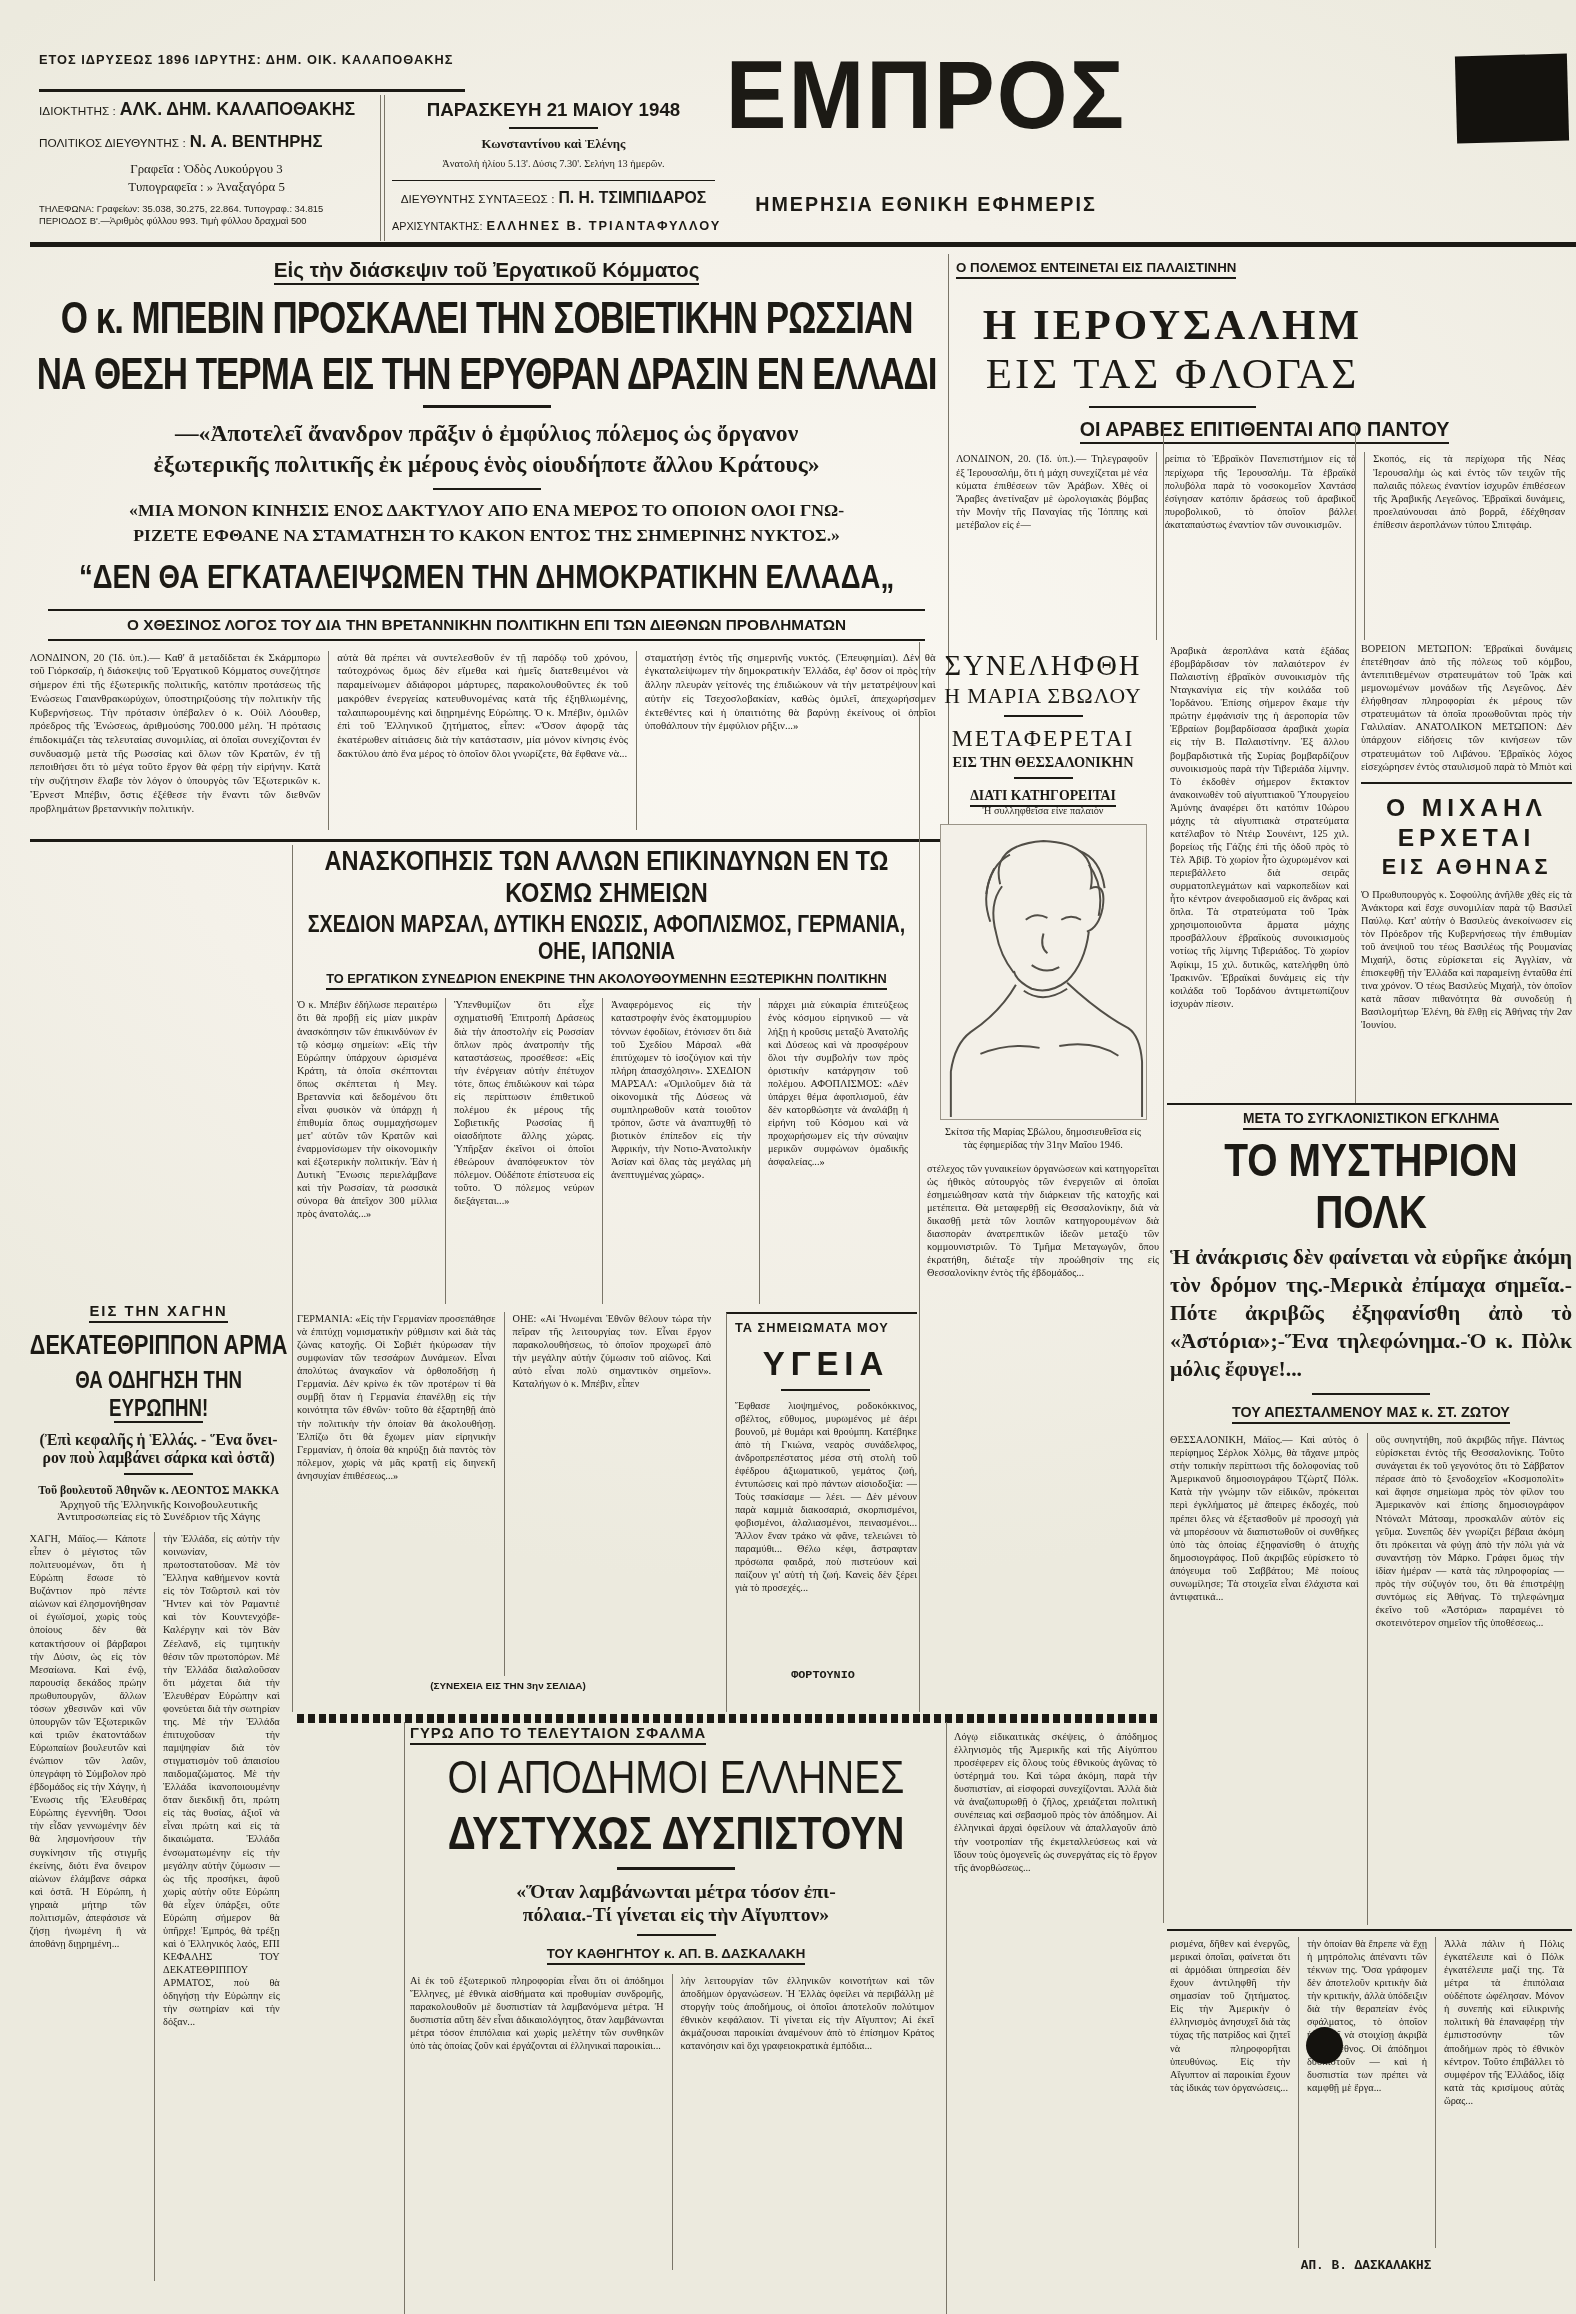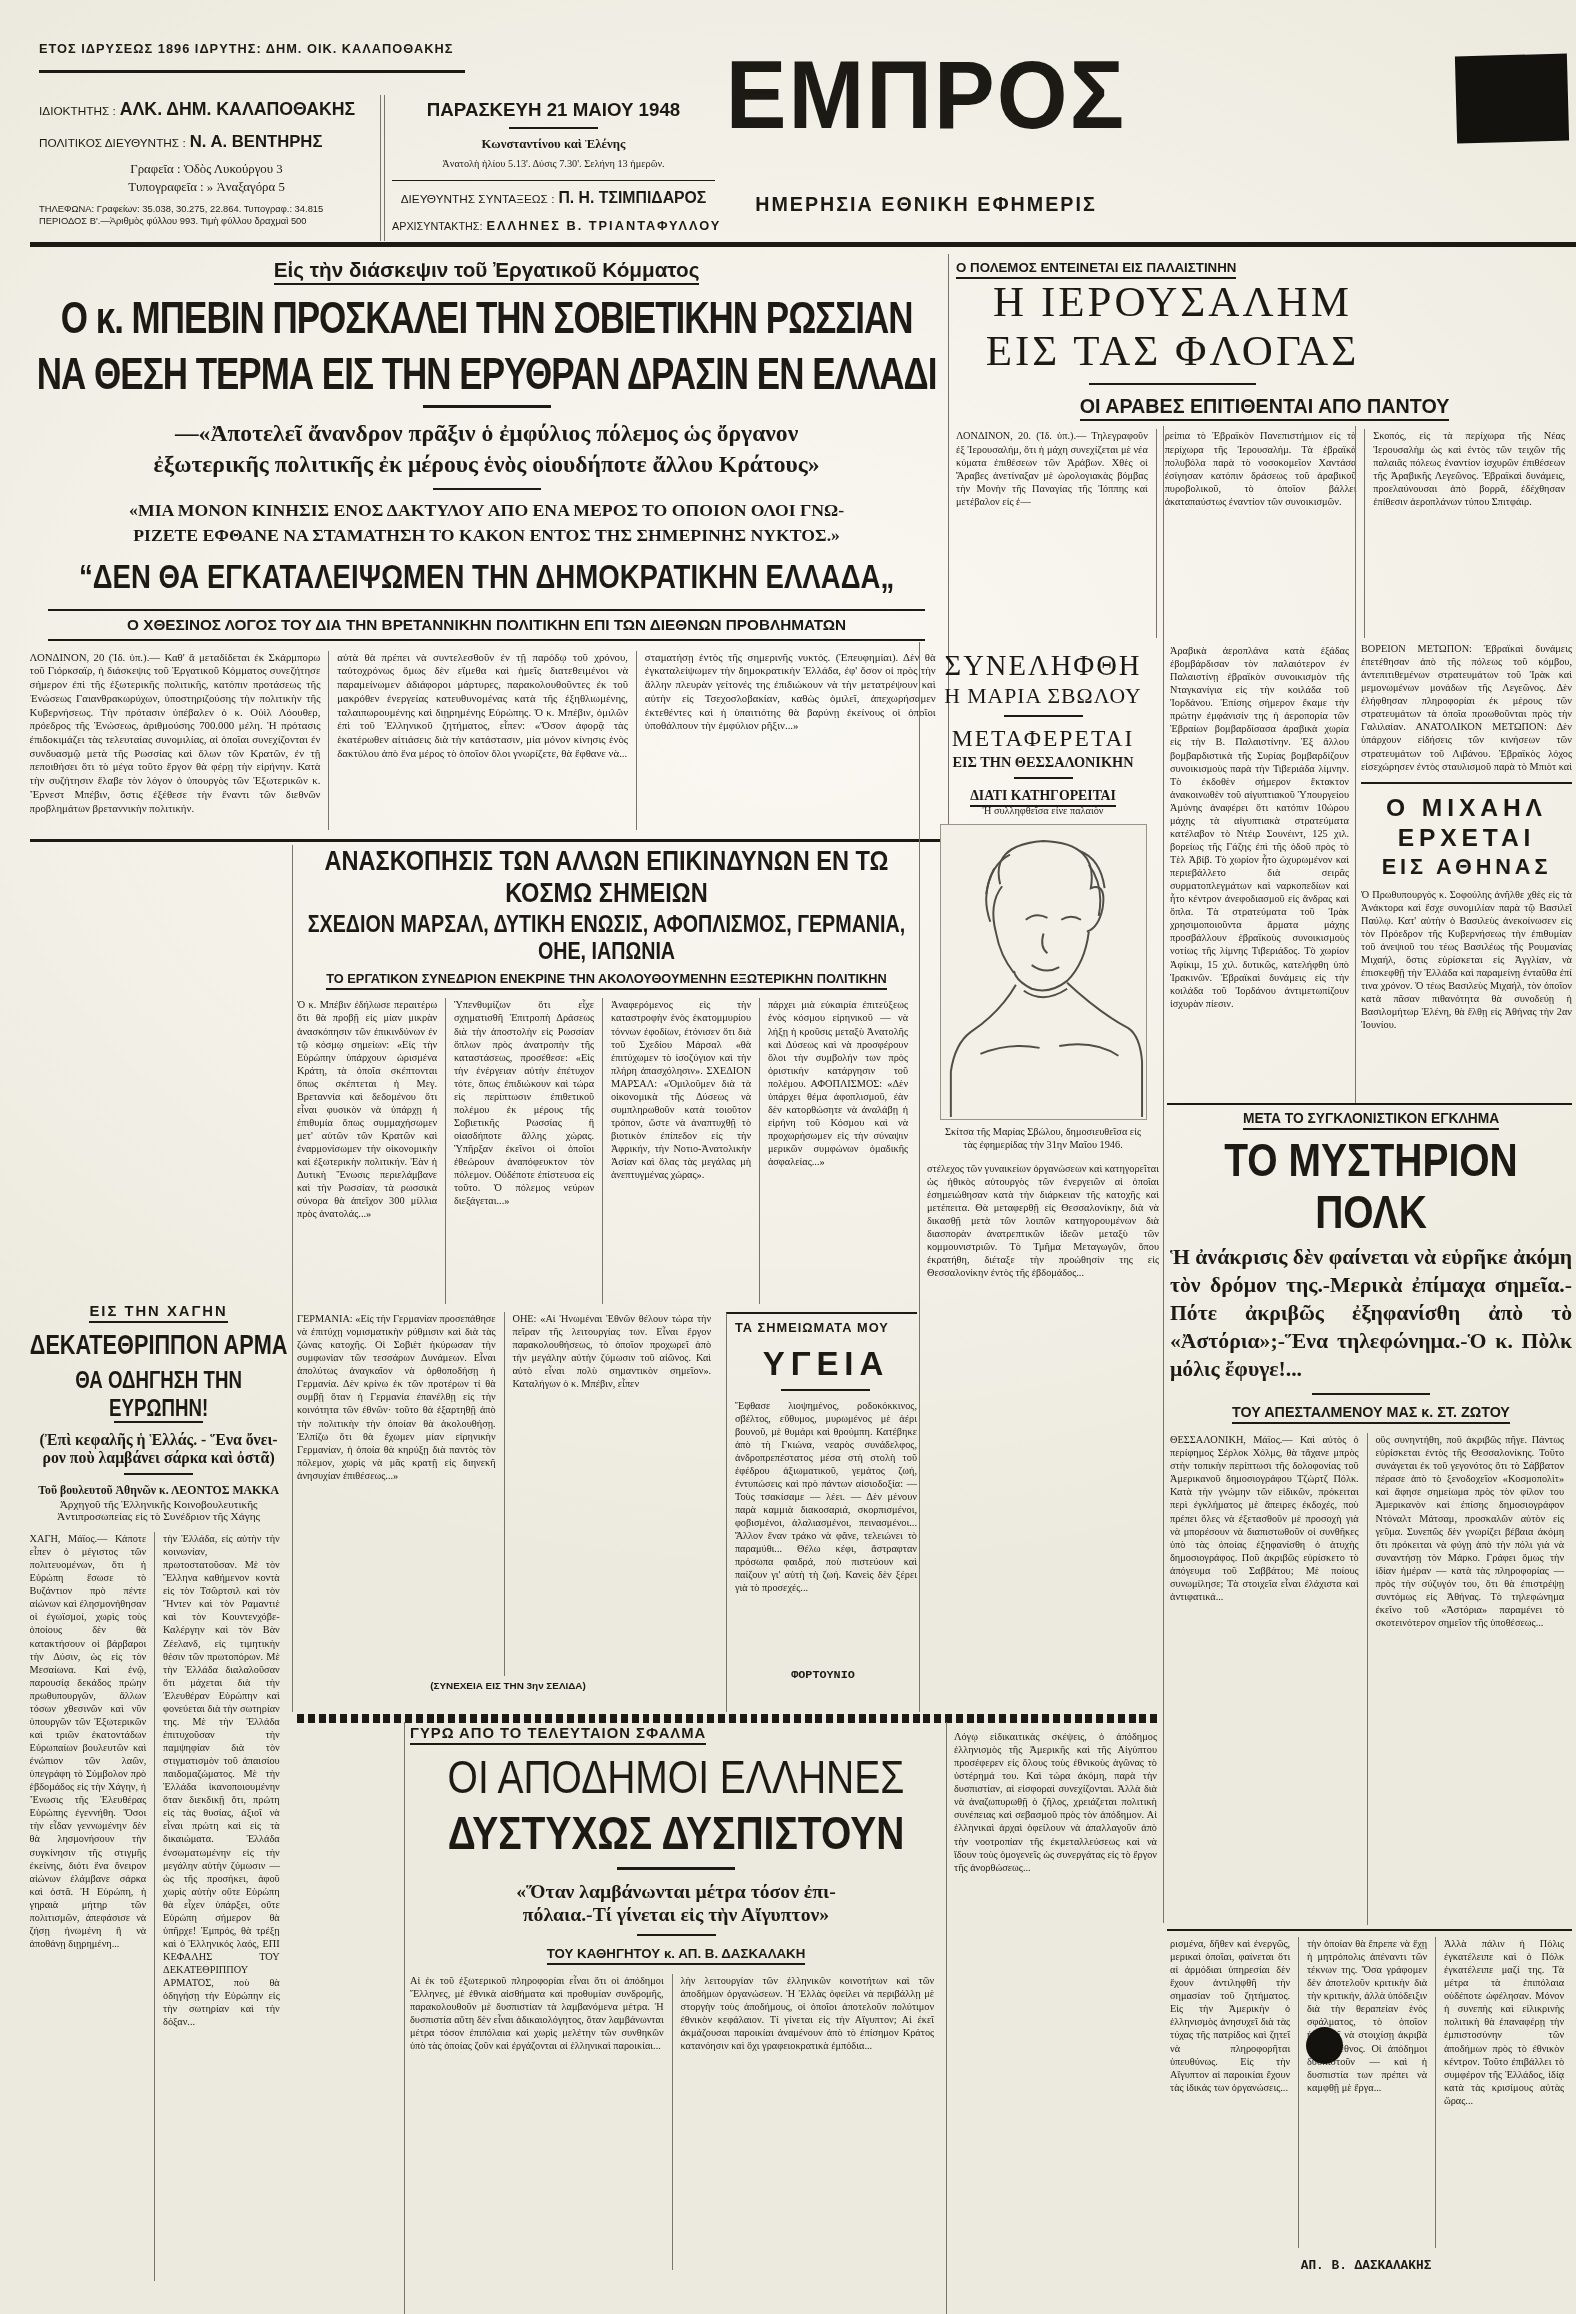--- a/index.html
+++ b/index.html
@@ -31,21 +31,21 @@
   linear-gradient(160deg,#7b766c 0%,#9a948a 35%,#5e594f 70%,#837d72 100%)}
 .barcode{position:absolute;height:8.9px;background:repeating-linear-gradient(90deg,#1c1a15 0 6.9px,rgba(0,0,0,0) 6.9px 10.8px)}
 .caption{font-size:10.3px;line-height:1.25;text-align:center}
 .sig{font-family:Liberation Mono, monospace;font-weight:bold;text-align:center}
 </style>
 </head>
 <body>
 
 <div id="page">
 
-  <div class="abs sans b" style="left:39px;top:41px;width:426px;font-size:12.8px;letter-spacing:1px;border-bottom:3px solid #1c1a15;padding-bottom:14px;white-space:nowrap">ΕΤΟΣ ΙΔΡΥΣΕΩΣ 1896 ΙΔΡΥΤΗΣ: ΔΗΜ. ΟΙΚ. ΚΑΛΑΠΟΘΑΚΗΣ</div>
+  <div class="abs sans b" style="left:39px;top:52px;width:426px;font-size:12.8px;letter-spacing:1px;border-bottom:3px solid #1c1a15;padding-bottom:22px;white-space:nowrap">ΕΤΟΣ ΙΔΡΥΣΕΩΣ 1896 ΙΔΡΥΤΗΣ: ΔΗΜ. ΟΙΚ. ΚΑΛΑΠΟΘΑΚΗΣ</div>
 
   <div class="abs" style="left:39px;top:99px;width:335px">
     <div style="white-space:nowrap"><span class="sans" style="font-size:11.8px">ΙΔΙΟΚΤΗΤΗΣ :</span>
       <span class="sans b" style="font-size:17.7px">ΑΛΚ. ΔΗΜ. ΚΑΛΑΠΟΘΑΚΗΣ</span></div>
     <div style="margin-top:11.8px;white-space:nowrap"><span class="sans" style="font-size:11.8px">ΠΟΛΙΤΙΚΟΣ ΔΙΕΥΘΥΝΤΗΣ :</span>
       <span class="sans b" style="font-size:16.7px">Ν. Α. ΒΕΝΤΗΡΗΣ</span></div>
     <div class="ctr" style="margin-top:9.9px;font-size:12.8px">Γραφεῖα : Ὁδὸς Λυκούργου 3</div>
     <div class="ctr" style="margin-top:3px;font-size:12.8px">Τυπογραφεῖα : » Ἀναξαγόρα 5</div>
     <div class="sans" style="margin-top:7.9px;font-size:9.4px;white-space:nowrap">ΤΗΛΕΦΩΝΑ: Γραφείων: 35.038, 30.275, 22.864. Τυπογραφ.: 34.815</div>
     <div class="sans" style="margin-top:1px;font-size:9.4px;white-space:nowrap">ΠΕΡΙΟΔΟΣ Β'.—Ἀριθμὸς φύλλου 993. Τιμὴ φύλλου δραχμαὶ 500</div>
@@ -96,21 +96,21 @@
       <div>ΛΟΝΔΙΝΟΝ, 20 (Ἰδ. ὑπ.).— Καθ' ἃ μεταδίδεται ἐκ Σκάρμπορω τοῦ Γιόρκσαϊρ, ἡ διάσκεψις τοῦ Ἐργατικοῦ Κόμματος συνεζήτησε σήμερον ἐπὶ τῆς ἐξωτερικῆς πολιτικῆς, κατόπιν προτάσεως τῆς Ἑνώσεως Γαιανθρακωρύχων, ὑποστηριζούσης τὴν πολιτικὴν τῆς Κυβερνήσεως. Τὴν πρότασιν ὑπέβαλεν ὁ κ. Οὐὶλ Λόουθερ, πρόεδρος τῆς Ἑνώσεως, ἀριθμούσης 700.000 μέλη. Ἡ πρότασις ἐπιδοκιμάζει τὰς τελευταίας συνομιλίας, αἱ ὁποῖαι συνεχίζονται ἐν συνδυασμῷ μετὰ τῆς Ρωσσίας καὶ ὅλων τῶν Κρατῶν, ἐν τῇ πεποιθήσει ὅτι τὸ μέγα τοῦτο ἔργον θὰ φέρῃ τὴν εἰρήνην. Κατὰ τὴν συζήτησιν ἔλαβε τὸν λόγον ὁ ὑπουργὸς τῶν Ἐξωτερικῶν κ. Ἔρνεστ Μπέβιν, ὅστις ἐξέθεσε τὴν ἔναντι τῶν διεθνῶν προβλημάτων βρεταννικὴν πολιτικήν.</div>
       <div>αὐτὰ θὰ πρέπει νὰ συντελεσθοῦν ἐν τῇ παρόδῳ τοῦ χρόνου, ταὐτοχρόνως ὅμως δὲν εἴμεθα καὶ ἡμεῖς διατεθειμένοι νὰ παραμείνωμεν ἀδιάφοροι μάρτυρες, παρακολουθοῦντες ἐκ τοῦ μακρόθεν ἐνεργείας κατευθυνομένας κατὰ τῆς ἐξηθλιωμένης, ταλαιπωρουμένης καὶ διῃρημένης Εὐρώπης. Ὁ κ. Μπέβιν, ὁμιλῶν ἐπὶ τοῦ Ἑλληνικοῦ ζητήματος, εἶπεν: «Ὅσον ἀφορᾷ τὰς ἑκατέρωθεν αἰτιάσεις διὰ τὴν κατάστασιν, μία μόνον κίνησις ἑνὸς δακτύλου ἀπὸ ἕνα μέρος τὸ ὁποῖον ὅλοι γνωρίζετε, θὰ ἔφθανε νὰ...</div>
       <div>σταματήσῃ ἐντὸς τῆς σημερινῆς νυκτός. (Ἐπευφημίαι). Δὲν θὰ ἐγκαταλείψωμεν τὴν δημοκρατικὴν Ἑλλάδα, ἐφ' ὅσον οἱ πρὸς τὴν ἄλλην πλευρὰν γείτονές της ἐπιδιώκουν νὰ τὴν μετατρέψουν καὶ αὐτὴν εἰς Τσεχοσλοβακίαν, καθὼς ὁμιλεῖ, ἀπεχωρήσαμεν ἐκτεθέντες καὶ ἡ ὑπαιτιότης θὰ βαρύνῃ ἐκείνους οἱ ὁποῖοι ὑποθάλπουν τὴν ἐμφύλιον ρῆξιν...»</div>
     </div>
   </div>
 
   <div class="vrule" style="left:948px;top:254px;height:585px"></div>
 
   <div class="abs" style="left:956px;top:252px;width:617px;height:388px;overflow:hidden">
     <div style="margin-top:5.9px"><span class="kicker" style="font-size:13.3px"><span>Ο ΠΟΛΕΜΟΣ ΕΝΤΕΙΝΕΤΑΙ ΕΙΣ ΠΑΛΑΙΣΤΙΝΗΝ</span></span></div>
-    <h1 class="serif ctr" style="font-size:43px;font-weight:normal;letter-spacing:3px;margin-top:1px;width:433px">Η ΙΕΡΟΥΣΑΛΗΜ</h1>
+    <h1 class="serif ctr" style="font-size:43px;font-weight:bold;letter-spacing:3px;margin-top:24px;width:433px">Η ΙΕΡΟΥΣΑΛΗΜ</h1>
     <h1 class="serif ctr" style="font-size:43px;font-weight:normal;letter-spacing:3px;margin-top:0;width:433px">ΕΙΣ ΤΑΣ ΦΛΟΓΑΣ</h1>
     <div class="underbar" style="width:167px;height:2px;margin:7.9px 0 0 133px"></div>
     <div class="ctr" style="margin-top:9.9px"><span class="kicker" style="font-size:19.7px"><span>ΟΙ ΑΡΑΒΕΣ ΕΠΙΤΙΘΕΝΤΑΙ ΑΠΟ ΠΑΝΤΟΥ</span></span></div>
     <div class="cols body-text" style="margin-top:11.8px;height:209px;font-size:10.3px">
       <div>ΛΟΝΔΙΝΟΝ, 20. (Ἰδ. ὑπ.).— Τηλεγραφοῦν ἐξ Ἱερουσαλήμ, ὅτι ἡ μάχη συνεχίζεται μὲ νέα κύματα ἐπιθέσεων τῶν Ἀράβων. Χθὲς οἱ Ἄραβες ἀνετίναξαν μὲ ὡρολογιακὰς βόμβας τὴν Μονὴν τῆς Παναγίας τῆς Ἰόππης καὶ μετέβαλον εἰς ἐ—</div>
       <div>ρείπια τὸ Ἑβραϊκὸν Πανεπιστήμιον εἰς τὰ περίχωρα τῆς Ἱερουσαλήμ. Τὰ ἑβραϊκὰ πολυβόλα παρὰ τὸ νοσοκομεῖον Χαντάσα ἐσίγησαν κατόπιν δράσεως τοῦ ἀραβικοῦ πυροβολικοῦ, τὸ ὁποῖον βάλλει ἀκαταπαύστως ἐναντίον τῶν συνοικισμῶν.</div>
       <div>Σκοπός, εἰς τὰ περίχωρα τῆς Νέας Ἱερουσαλὴμ ὡς καὶ ἐντὸς τῶν τειχῶν τῆς παλαιᾶς πόλεως ἐναντίον ἰσχυρῶν ἐπιθέσεων τῆς Ἀραβικῆς Λεγεῶνος. Ἑβραϊκαὶ δυνάμεις, προελαύνουσαι ἀπὸ βορρᾶ, ἐδέχθησαν ἐπίθεσιν ἀεροπλάνων τύπου Σπιτφάιρ.</div>
     </div>
   </div>
 

